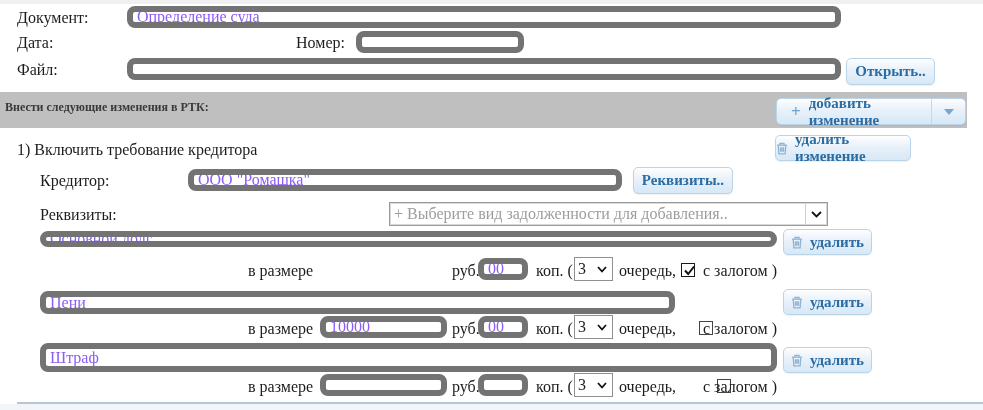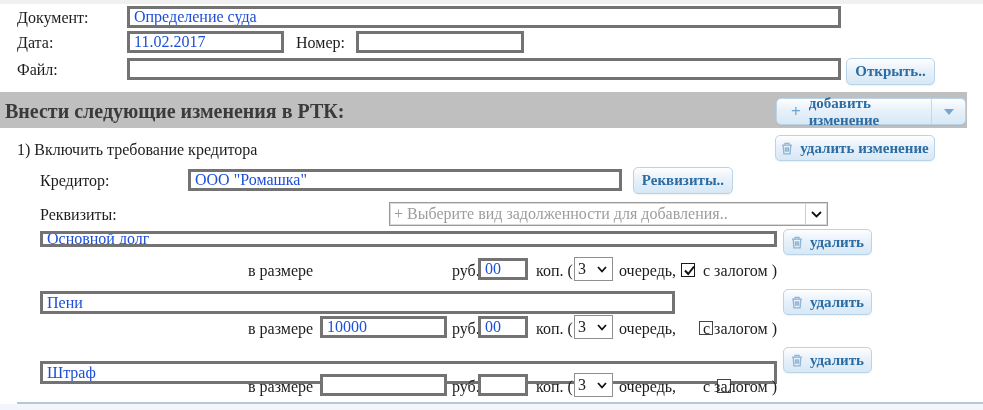--- a/index.html
+++ b/index.html
@@ -6,34 +6,34 @@
   html,body { background:#fff; }
   body {
     font-family: "Liberation Serif", "DejaVu Serif", serif;
     font-size: 16px; color:#1d1d1d;
   }
   .stage { position:relative; width:983px; height:410px; overflow:hidden; background:#fff; }
   .abs { position:absolute;font-family:Liberation Serif, serif; }
   .topstrip { left:0; top:0; width:983px; height:4px; background:#f0f0f0; }
   .lbl { white-space:nowrap; color:#1d1d1d; }
   .inp {
-    border:3px solid #737373; background:#fff; height:22px;
+    border:6px solid #737373; background:#fff; height:22px;
     font-family: "Liberation Serif", "DejaVu Serif", serif; font-size:16px;
-    padding:0 4px; color:#1d4ed8; border-radius:0; outline:none;
+    padding:0 4px; color:#8b5cf6; border-radius:8px; outline:none;
   }
   .btn {
     display:flex; align-items:center; justify-content:center; gap:7px;
     background:linear-gradient(#fefefe, #e8f1fa 45%, #d7e8f6);
     border:1px solid #b9d3e8; border-radius:5px;
     color:#2b6ca3; font-weight:bold; font-size:15px;
     font-family:"Liberation Serif","DejaVu Serif",serif;
     cursor:pointer; box-shadow:0 1px 1px rgba(0,0,0,0.06);
   }
   .graybar { left:0; top:92px; width:967px; height:36px; background:#bfbfbf; }
-  .graybar-title { left:5px; top:100px; font-weight:bold; color:#3a3a3a; font-size:20px; }
+  .graybar-title { left:5px; top:100px; font-weight:bold; color:#3a3a3a; font-size:12px; }
   .splitbtn { display:flex; align-items:stretch; }
   .splitbtn .main { display:flex; align-items:center; gap:8px; padding:0 14px; }
   .splitbtn .arrowpart {
     width:34px; display:flex; align-items:center; justify-content:center;
     border-left:1px solid #c3d8ea;
   }
   .plus { color:#6fa3d0; font-weight:bold; font-size:17px; line-height:1; }
   .caret { width:0; height:0; border-left:5px solid transparent; border-right:5px solid transparent; border-top:6px solid #7aa5cc; }
   .selbox {
     display:flex; align-items:center; border:1px solid #8f8f8f; background:#fff; height:24px;
@@ -59,21 +59,20 @@
 <div class="stage">
 
   <div class="abs topstrip"></div>
 
   
   <div class="abs lbl" style="left:17px; top:9px;">Документ:</div>
   <input class="abs inp" style="left: 127px; top: 6px; width: 714px;" value="Определение суда">
 
   
   <div class="abs lbl" style="left:17px; top:34px;">Дата:</div>
-  <input class="abs inp" style="left: 127px; top: 31px; width: 157px;" value="11.02.2017">
   <div class="abs lbl" style="left:296px; top:34px;">Номер:</div>
   <input class="abs inp" style="left: 356px; top: 31px; width: 168px;" value="">
 
   
   <div class="abs lbl" style="left:17px; top:61px;">Файл:</div>
   <input class="abs inp" style="left: 127px; top: 58px; width: 714px;" value="">
   <div class="abs btn" style="left:846px; top:58px; width:89px; height:27px;">
     <span>Открыть..</span>
   </div>
 
@@ -87,21 +86,21 @@
       <span class="plus">+</span>
       <span>добавить изменение</span>
     </div>
     <div class="arrowpart">
       <span class="caret"></span>
     </div>
   </div>
 
   
   <div class="abs lbl" style="left:17px; top:141px;">1) Включить требование кредитора</div>
-  <div class="abs btn" style="left:775px; top:135px; width:160px; height:26px;">
+  <div class="abs btn" style="left:775px; top:135px; width:136px; height:26px;">
     <span class="trash-icon">
       <svg width="12" height="13" viewBox="0 0 12 13">
           <g fill="none" stroke="#8fb4d4" stroke-width="1.3">
             <path d="M1 3.2h10"></path>
             <path d="M4 3V1.4h4V3"></path>
             <path d="M2.2 3.5l.7 8.3h6.2l.7-8.3"></path>
             <path d="M4.5 5.2v4.6M6 5.2v4.6M7.5 5.2v4.6"></path>
           </g>
         </svg>
     </span>
@@ -189,21 +188,21 @@
         </svg>
     </span>
   </div>
   <div class="abs lbl" style="left:619px; top:320px;">очередь,</div>
   <span class="abs cb" style="left:681px; top:321px;">
     
   </span>
   <div class="abs lbl" style="left:703px; top:320px;">с залогом )</div>
 
   
-  <input class="abs inp" style="left: 40px; top: 361px; width: 737px; height: 23px;" value="Штраф">
+  <input class="abs inp" style="left: 40px; top: 343px; width: 737px; height: 29px;" value="Штраф">
   <div class="abs btn" style="left:783px; top:347px; width:89px; height:26px;">
     <span class="trash-icon">
       <svg width="12" height="13" viewBox="0 0 12 13">
           <g fill="none" stroke="#8fb4d4" stroke-width="1.3">
             <path d="M1 3.2h10"></path>
             <path d="M4 3V1.4h4V3"></path>
             <path d="M2.2 3.5l.7 8.3h6.2l.7-8.3"></path>
             <path d="M4.5 5.2v4.6M6 5.2v4.6M7.5 5.2v4.6"></path>
           </g>
         </svg>

